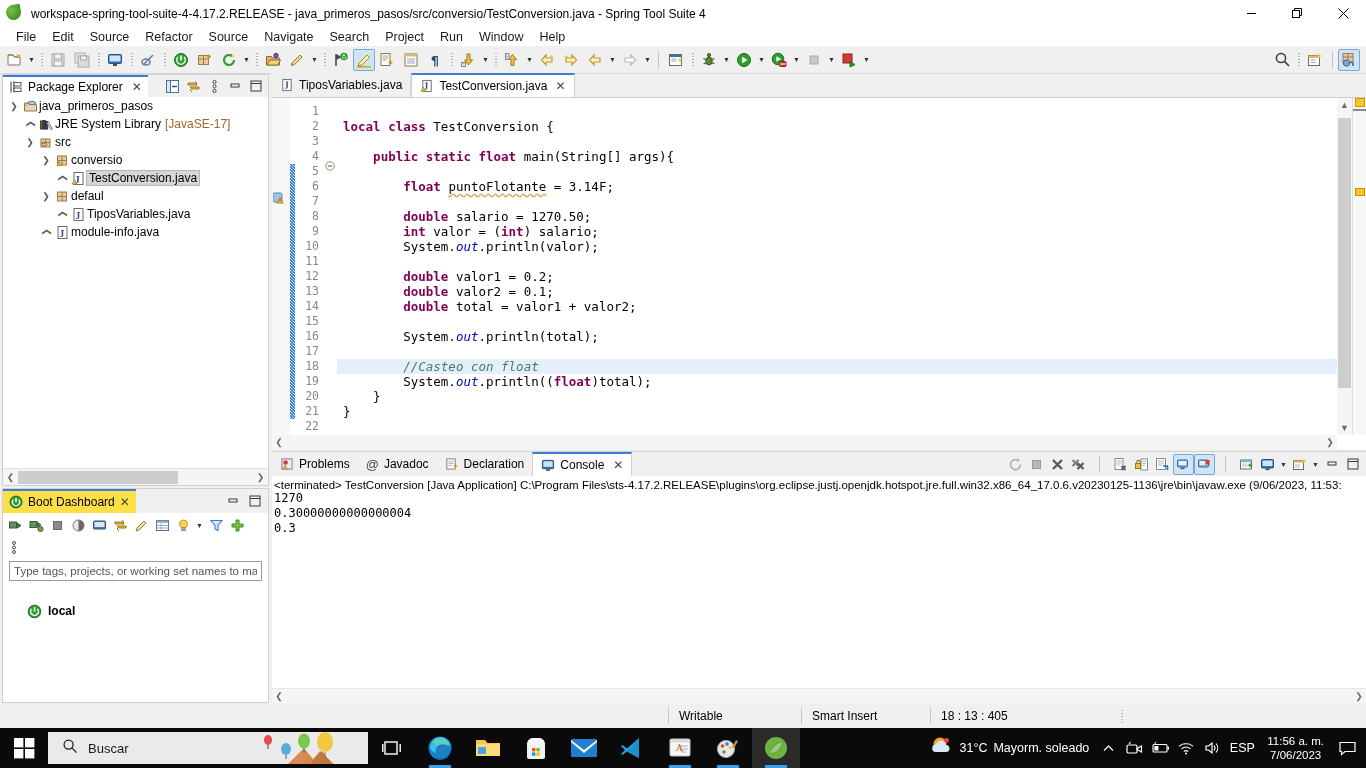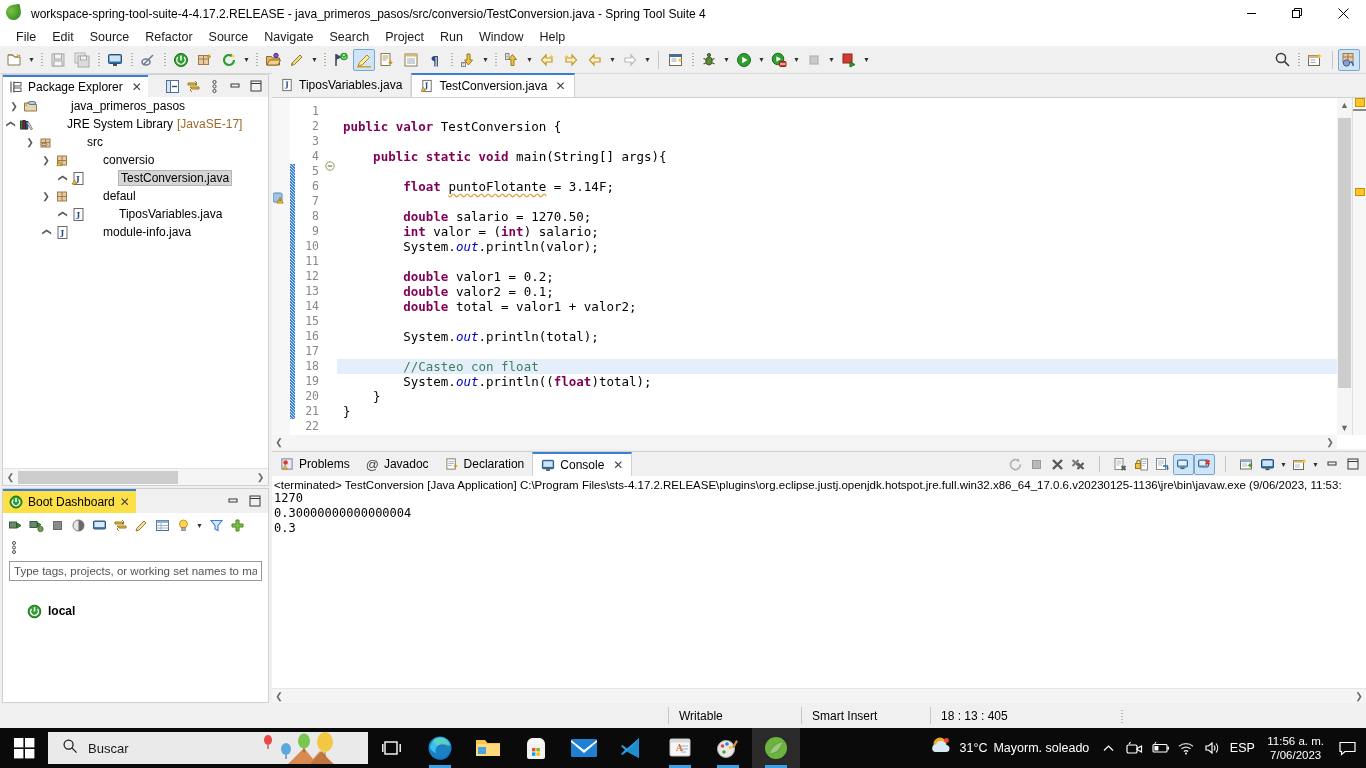--- a/index.html
+++ b/index.html
@@ -68,21 +68,21 @@
     gap:5px;
   }
   .pv-tab .close-x { font-size:12px; color:#444; margin-left:4px; }
   .pv-tools { margin-left:auto; display:flex; align-items:center; height:22px; padding-right:2px; gap:1px; }
   .pv-tool { width:20px; height:20px; display:flex; align-items:center; justify-content:center; }
 
   .tree { position:absolute; left:0; right:0; top:22px; bottom:18px; background:#fff; overflow:hidden; font-size:12px; }
   .trow { height:18px; display:flex; align-items:center; white-space:nowrap; }
   .trow .twist { width:14px; height:18px; display:flex; align-items:center; justify-content:center; color:#5a5a5a; font-size:9px; }
   .trow .ticon { width:18px; height:18px; display:flex; align-items:center; justify-content:center; }
-  .trow .tlabel { font-size:12px; color:#000;margin-left:32px; }
+  .trow .tlabel { font-size:12px; color:#000; }
   .trow .tsub { font-size:12px; color:#9a6a2f; margin-left:4px; }
   .trow.selected .tlabel { background:#d6d6d6; outline:1px solid #b5b5b5; padding:0 2px; }
 
   .hscroll { position:absolute; left:0; right:0; bottom:0; height:17px; background:#f5f5f5;
              display:flex; align-items:center; border-top:1px solid #e2e2e2;}
   .hscroll .arw { width:15px; text-align:center; font-size:9px; color:#6a6a6a; }
   .hscroll .track { flex:1; height:17px; position:relative; }
   .hscroll .thumb { position:absolute; left:0; top:2px; height:13px; width:68%; background:#cdcdcd; }
 
   
@@ -117,21 +117,21 @@
   }
   .ed-gutter { width:28px; background:#fff; position:relative; text-align:right; }
   .ed-fold { width:14px; background:#fff; position:relative; }
   .ed-code { flex:1; position:relative; background:#fff; overflow:hidden; }
 
   .codeline { height:15px; line-height:15px; font-family:"DejaVu Sans Mono", monospace; font-size:12.5px; white-space:pre; }
   .gnum { height:15px; line-height:15px; font-family:"DejaVu Sans Mono", monospace; font-size:11.5px; color:#888; padding-right:4px; }
   .hl-line { position:absolute; left:0; right:0; height:15px; background:#e4effb; }
 
   .kw { color:#7f0055; font-weight:bold; }
-  .cm { color:#3f7f5f; }
+  .cm { color:#3f7f5f;font-style:italic; }
   .fld { color:#0000c0; font-style:italic; }
   .pl { color:#000; }
   .warn-underline { text-decoration: underline wavy #d9a441; text-underline-offset:2px; }
 
   .ed-vscroll { position:absolute; right:14px; top:24px; width:15px; bottom:14px; background:#f5f5f5; }
   .ed-vscroll .arw { height:14px; display:flex; align-items:center; justify-content:center; font-size:9px; color:#6a6a6a;}
   .ed-vthumb { position:absolute; left:1px; width:13px; background:#cdcdcd; }
   .ed-ruler { position:absolute; right:0; top:24px; width:14px; bottom:14px; background:#f7f7f7; border-left:1px solid #e0e0e0;}
   .ruler-mark { position:absolute; left:2px; width:10px; height:8px; background:#ffc425; border:1px solid #c79400; }
   .ed-hscroll { position:absolute; left:0; right:29px; bottom:0; height:14px; background:#f5f5f5; display:flex; align-items:center;}
@@ -538,21 +538,21 @@
             <svg class="ic" width="15" height="15" viewBox="0 0 15 15">
                 <path d="M1.5 4h5l1 1.5h6V12h-12z" fill="#e8d5b0" stroke="#8a7a50"></path>
                 <ellipse cx="9" cy="4" rx="4" ry="1.6" fill="#b9cde0" stroke="#5a7a9a"></ellipse>
                 <path d="M4 4.5l2-2" stroke="#8a7a50"></path>
                 <path d="M2.5 5.5l1.5 1.5" stroke="#c9a22a" stroke-width="1.3"></path>
               </svg>
           </span>
           <span class="tlabel">java_primeros_pasos</span>
         </div>
 
-        <div class="trow" style="">
+        <div class="trow" style="padding-left:20px;">
           <span class="twist" style="transform:rotate(-90deg)">❯</span>
           <span class="ticon">
             <svg class="ic" width="15" height="15" viewBox="0 0 15 15">
                 <rect x="1.5" y="4" width="2.2" height="8" fill="#3f7a3f" stroke="#2a512a"></rect>
                 <rect x="4" y="3.5" width="2.2" height="8.5" fill="#8a2a2a" stroke="#5a1a1a"></rect>
                 <rect x="6.5" y="4.5" width="2.2" height="7.5" fill="#2a4a8a" stroke="#1a2f5a"></rect>
                 <path d="M9.5 5l4 7-1.5.8-4-7z" fill="#d8d8d8" stroke="#8a8a8a"></path>
               </svg>
           </span>
           <span class="tlabel">JRE System Library</span>
@@ -833,23 +833,23 @@
               <circle cx="5" cy="5" r="4.2" fill="#fff" stroke="#8a9a5a"></circle>
               <path d="M2.8 5h4.4" stroke="#5a6a3a" stroke-width="1.1"></path>
             </svg>
         </div>
       </div>
 
       <div class="ed-code" id="codearea">
         <div class="hl-line" id="hlline" style="top: 261px;"></div>
         <div id="codelines" style="position: relative; padding-left: 6px; padding-top: 6px;">
             <div class="codeline">&nbsp;</div>
-            <div class="codeline"><span class="kw">public valor </span><span class="pl">TestConversion {</span></div>
+            <div class="codeline"><span class="kw">local class </span><span class="pl">TestConversion {</span></div>
             <div class="codeline">&nbsp;</div>
-            <div class="codeline"><span class="pl">    </span><span class="kw">public static void </span><span class="pl">main(String[] args){</span></div>
+            <div class="codeline"><span class="pl">    </span><span class="kw">public static float </span><span class="pl">main(String[] args){</span></div>
             <div class="codeline">&nbsp;</div>
             <div class="codeline"><span class="pl">        </span><span class="kw">float </span><span class="pl warn-underline">puntoFlotante</span><span class="pl"> = 3.14F;</span></div>
             <div class="codeline">&nbsp;</div>
             <div class="codeline"><span class="pl">        </span><span class="kw">double </span><span class="pl">salario = 1270.50;</span></div>
             <div class="codeline"><span class="pl">        </span><span class="kw">int </span><span class="pl">valor = (</span><span class="kw">int</span><span class="pl">) salario;</span></div>
             <div class="codeline"><span class="pl">        System.</span><span class="fld">out</span><span class="pl">.println(valor);</span></div>
             <div class="codeline">&nbsp;</div>
             <div class="codeline"><span class="pl">        </span><span class="kw">double </span><span class="pl">valor1 = 0.2;</span></div>
             <div class="codeline"><span class="pl">        </span><span class="kw">double </span><span class="pl">valor2 = 0.1;</span></div>
             <div class="codeline"><span class="pl">        </span><span class="kw">double </span><span class="pl">total = valor1 + valor2;</span></div>

